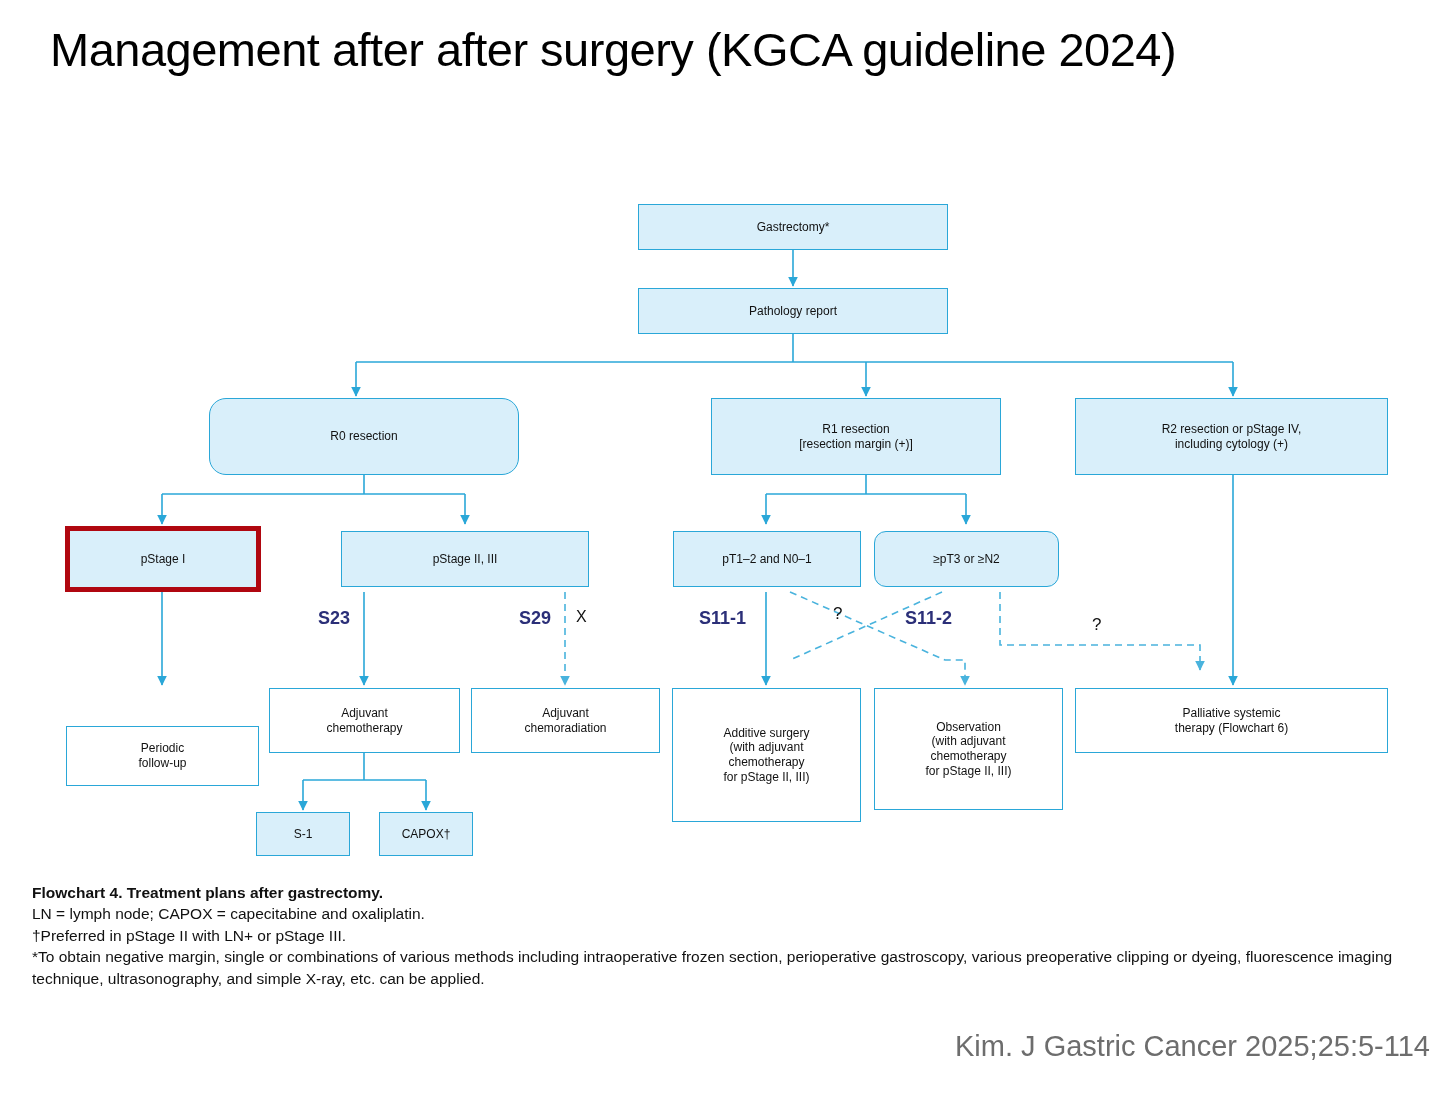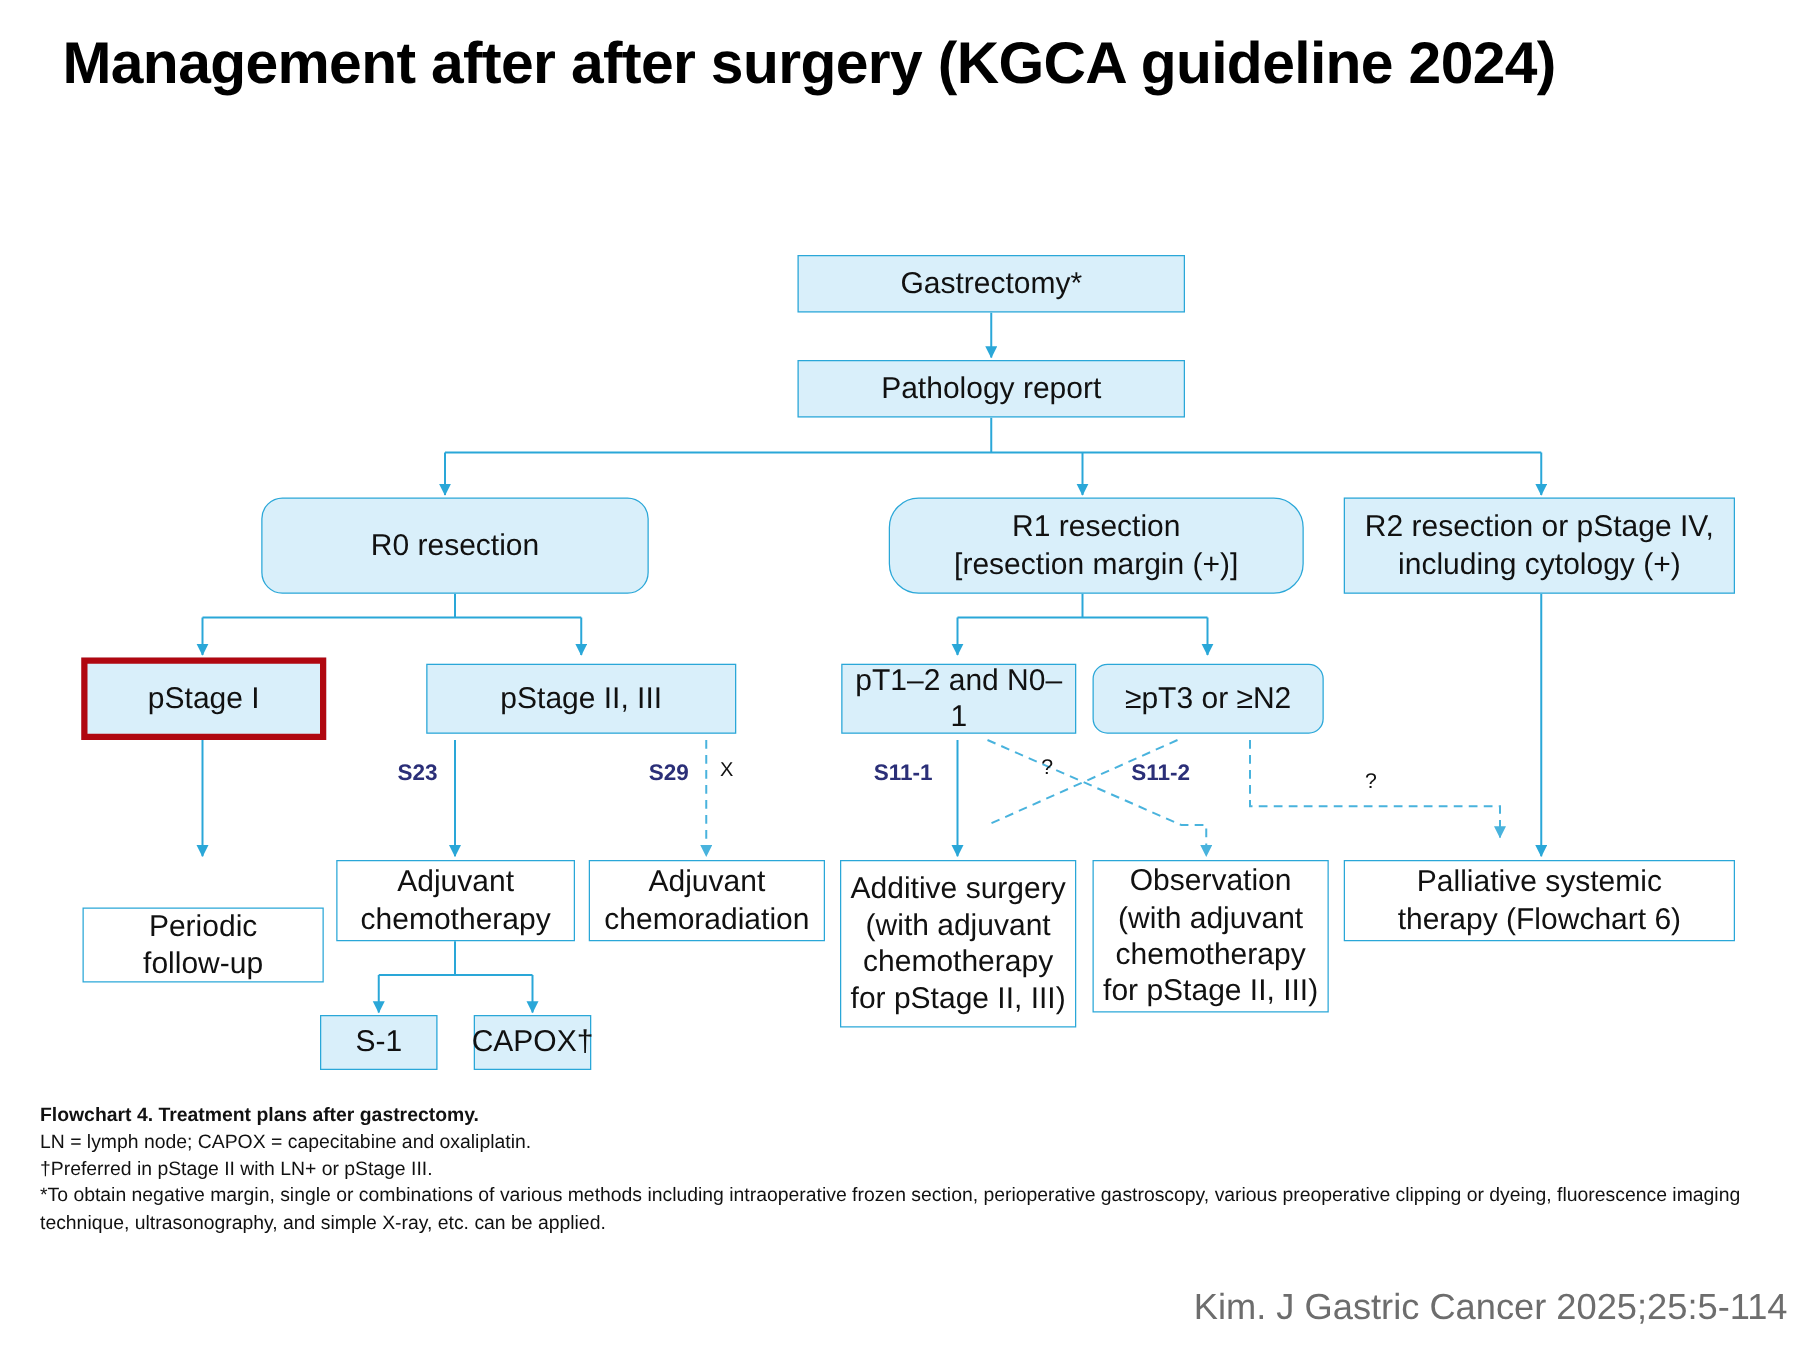--- a/index.html
+++ b/index.html
@@ -14,39 +14,39 @@
     font-family: "Liberation Sans", sans-serif;
     color: #000000;
     overflow: hidden;
   }
   #slide-title {
     position: absolute;
     left: 50px;
     top: 22px;
     width: 1350px;
     font-size: 47px;
-    font-weight: bold;
+    font-weight: normal;
     line-height: 1.18;
     letter-spacing: -0.5px;
     color: #000;
   }
   #flowchart {
     position: absolute;
     left: 0;
     top: 190px;
     width: 1456px;
     height: 680px;
   }
   .node {
     position: absolute;
     box-sizing: border-box;
     border: 1.5px solid #2aa7d8;
     background: #d9effa;
     color: #111;
-    font-size: 24px;
+    font-size: 12px;
     line-height: 1.22;
     display: flex;
     align-items: center;
     justify-content: center;
     text-align: center;
     padding: 0 6px;
   }
   .node.white {
     background: #ffffff;
   }
@@ -165,21 +165,21 @@
   </div>
 
   <div class="node" style="left:638px; top:98px; width:310px; height:46px;">
     <span>Pathology report</span>
   </div>
 
   <div class="node" style="left:209px; top:208px; width:310px; height:77px;border-radius:17px;">
     <span>R0 resection</span>
   </div>
 
-  <div class="node" style="left:711px; top:208px; width:332px; height:77px;border-radius:24px;">
+  <div class="node" style="left:711px; top:208px; width:290px; height:77px;">
     <div>
       <div>R1 resection</div>
       <div>[resection margin (+)]</div>
     </div>
   </div>
 
   <div class="node" style="left:1075px; top:208px; width:313px; height:77px;">
     <div>
       <div>R2 resection or pStage IV,</div>
       <div>including cytology (+)</div>

